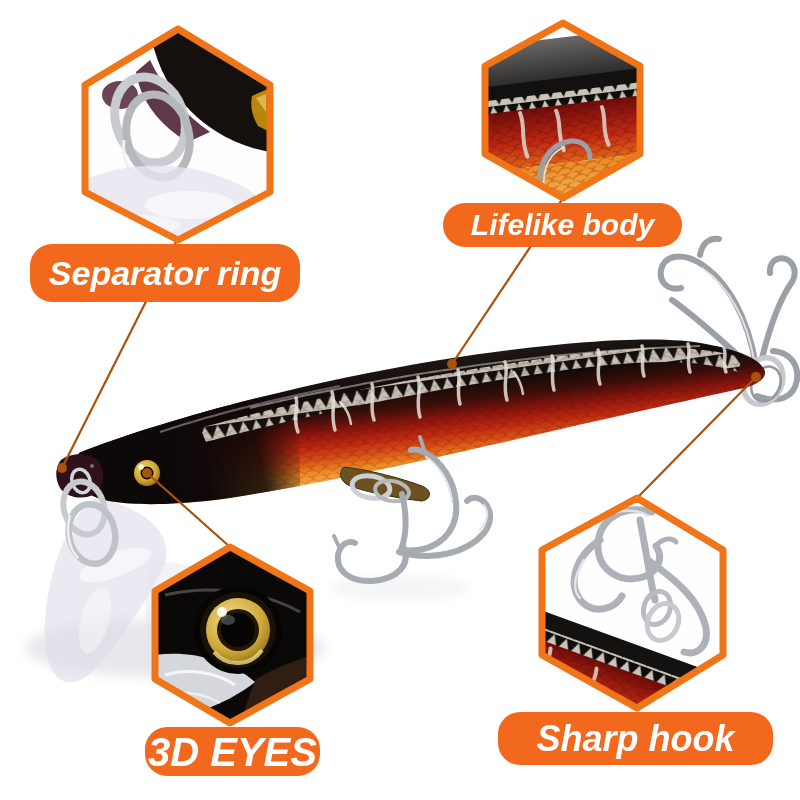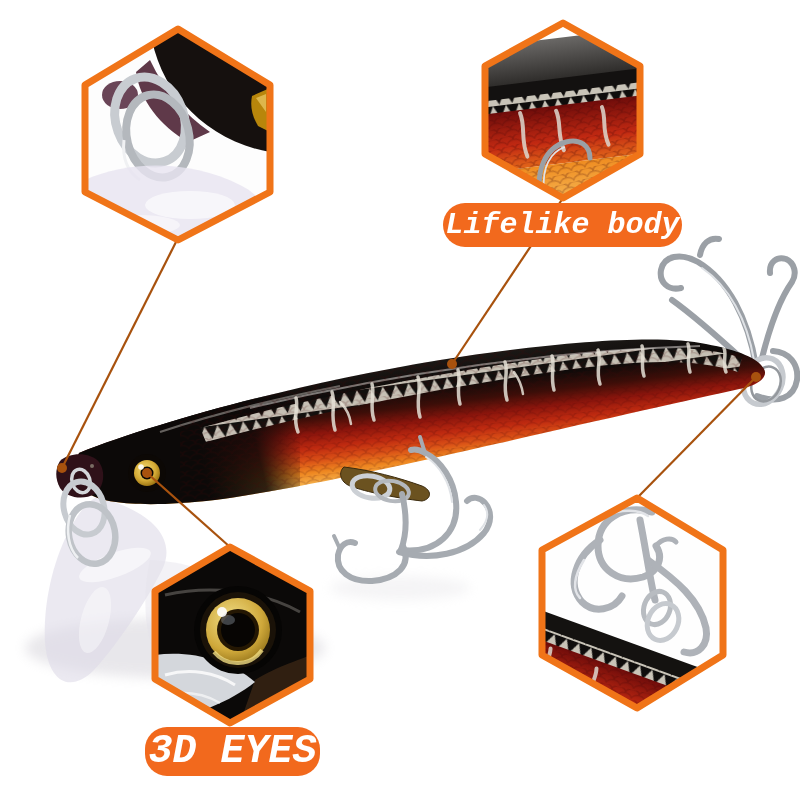--- a/index.html
+++ b/index.html
@@ -10,21 +10,21 @@
     --label-text-color:#ffffff;
   }
   html,body{margin:0;padding:0;}
   body{background:var(--background);font-family:"DejaVu Serif",serif;}
   .canvas{position:relative;width:800px;height:800px;background:var(--background);overflow:hidden;}
   .canvas svg{position:absolute;left:0;top:0;}
   .callout-label{
     position:absolute;
     background:var(--accent-orange);
     color:var(--label-text-color);
-    font-family:Liberation Mono, monospace;
+    font-family:Liberation Sans, sans-serif;
     font-style:italic;
     font-weight:bold;
     display:flex;align-items:center;justify-content:center;
     border-radius:22px;
     white-space:nowrap;
     line-height:1;
     letter-spacing:0;
   }
   #lbl-separator{left:30px;top:244px;width:270px;height:58px;font-size:34px;}
   #lbl-lifelike{left:443px;top:203px;width:239px;height:44px;font-size:30px;}
@@ -297,16 +297,18 @@
         <path d="M 606,516 C 622,508 640,510 648,516" stroke="#e2e4e8" stroke-width="2.5"></path>
         <path d="M 584,560 C 574,576 572,590 580,598" stroke="#e2e4e8" stroke-width="2.5"></path>
       </g>
       <ellipse cx="657" cy="608" rx="13" ry="17" transform="rotate(20 657 608)" stroke="#b8bcc1" stroke-width="5" fill="none"></ellipse>
       <ellipse cx="663" cy="622" rx="15" ry="19" transform="rotate(25 663 622)" stroke="#c6cacf" stroke-width="5" fill="none"></ellipse>
     </g>
     <polygon class="hexborder" points="637,498 723,550 723,655 637,708 542,655 542,550"></polygon>
   </g>
 </svg>
 
+  <div class="callout-label" id="lbl-separator">Separator ring</div>
   <div class="callout-label" id="lbl-lifelike">Lifelike body</div>
   <div class="callout-label" id="lbl-eyes">3D EYES</div>
+  <div class="callout-label" id="lbl-sharp">Sharp hook</div>
 
 </div>
 
 </body></html>

